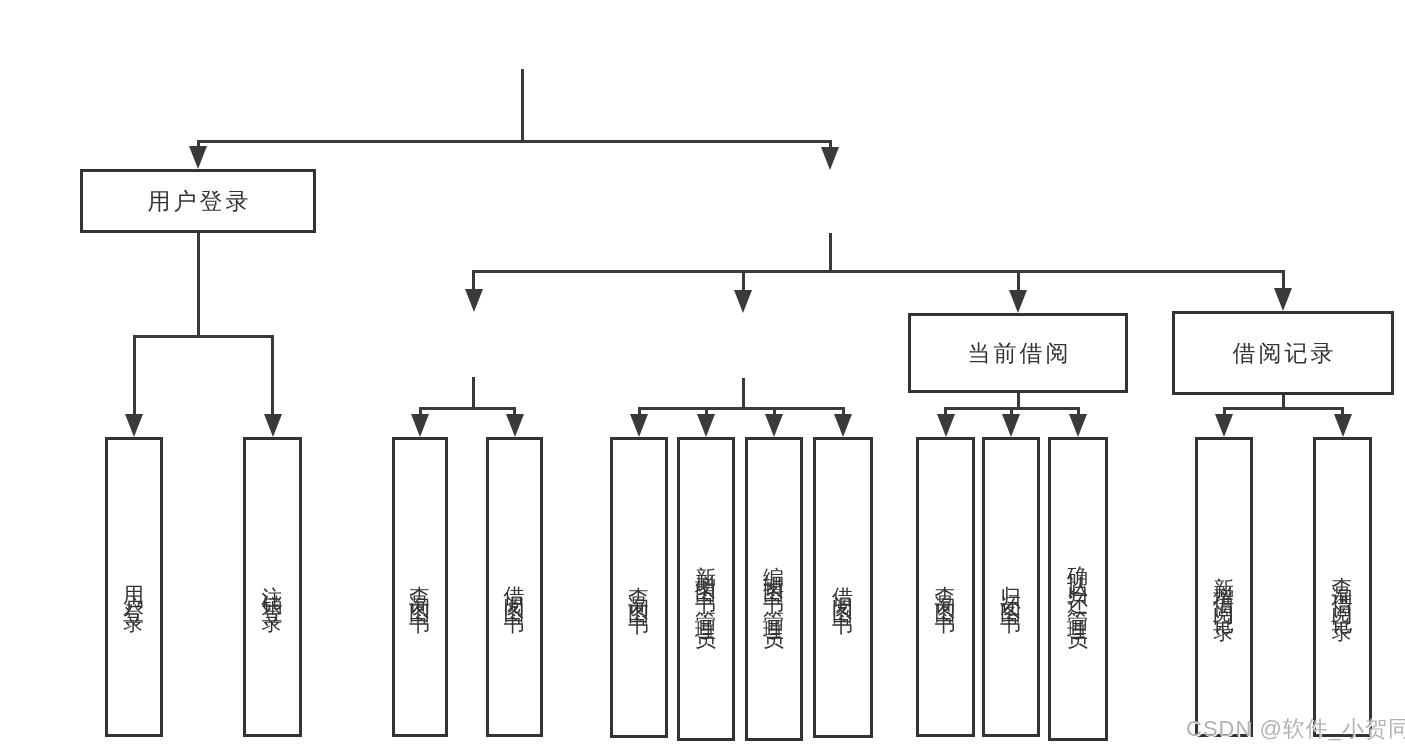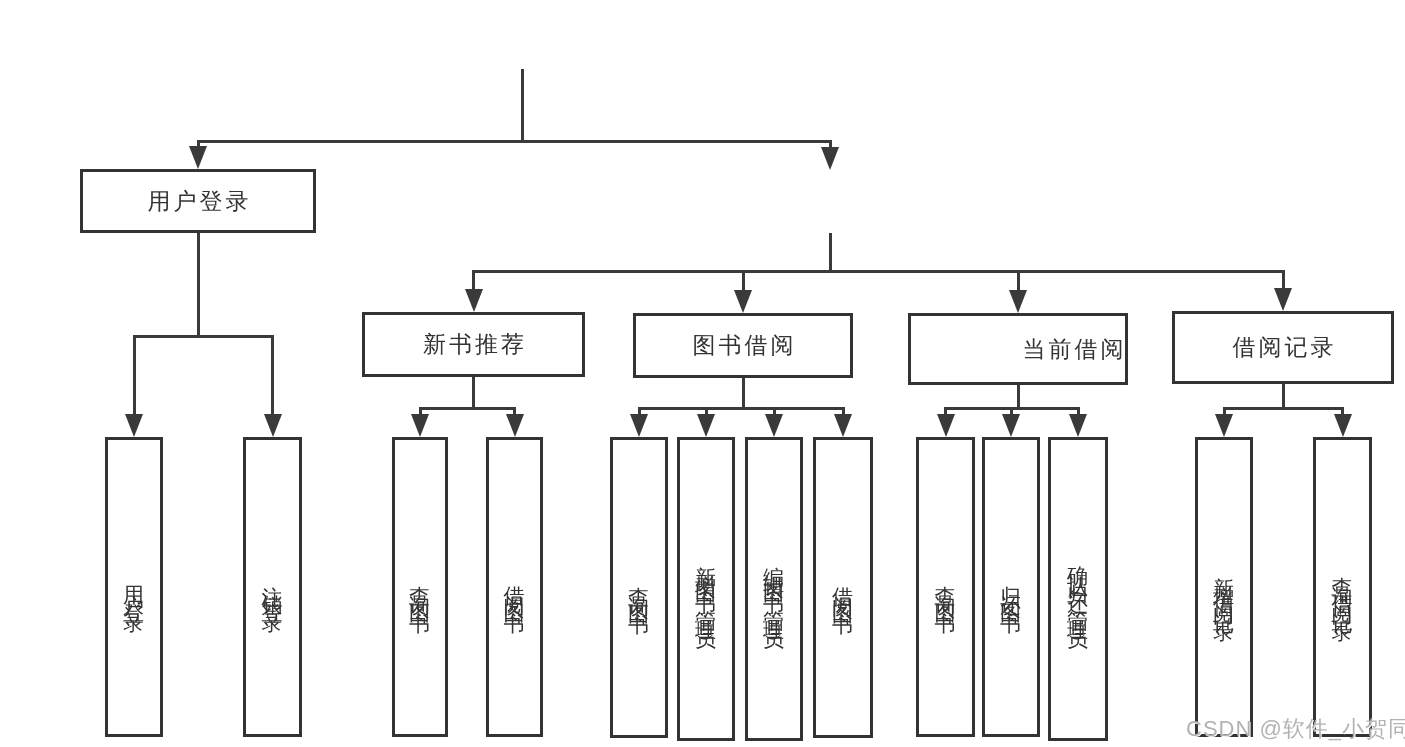--- a/index.html
+++ b/index.html
@@ -64,30 +64,24 @@
   }
 </style>
 </head>
 <body>
 
 <div id="stage" style="--bg: #ffffff; --line: #3a3a3a; --box-border: #333333; --box-fill: #ffffff; --text: #333333; --watermark: #b2b2b2;">
   <div class="watermark">CSDN @软件_小贺同学</div>
     <div class="node horizontal" style="left: 80px; top: 169px; width: 236px; height: 64px;">
       <span class="lbl">用户登录</span>
     </div>
-    <div class="node horizontal" style="left: 362px; top: 312px; width: 223px; height: 65px;">
-      <span class="lbl">新书推荐</span>
-    </div>
-    <div class="node horizontal" style="left: 633px; top: 313px; width: 220px; height: 65px;">
-      <span class="lbl">图书借阅</span>
-    </div>
-    <div class="node horizontal" style="left: 908px; top: 313px; width: 220px; height: 72px; justify-content: flex-end;">
+    <div class="node horizontal" style="left: 908px; top: 313px; width: 220px; height: 80px;">
       <span class="lbl">当前借阅</span>
     </div>
-    <div class="node horizontal" style="left: 1172px; top: 311px; width: 222px; height: 73px;">
+    <div class="node horizontal" style="left: 1172px; top: 311px; width: 222px; height: 84px;">
       <span class="lbl">借阅记录</span>
     </div>
     <div class="node vertical" style="left: 105px; top: 437px; width: 58px; height: 300px;">
       <span class="lbl">用户登录</span>
     </div>
     <div class="node vertical" style="left: 243px; top: 437px; width: 59px; height: 300px;">
       <span class="lbl">注销登录</span>
     </div>
     <div class="node vertical" style="left: 392px; top: 437px; width: 56px; height: 300px;">
       <span class="lbl">查询图书</span>

